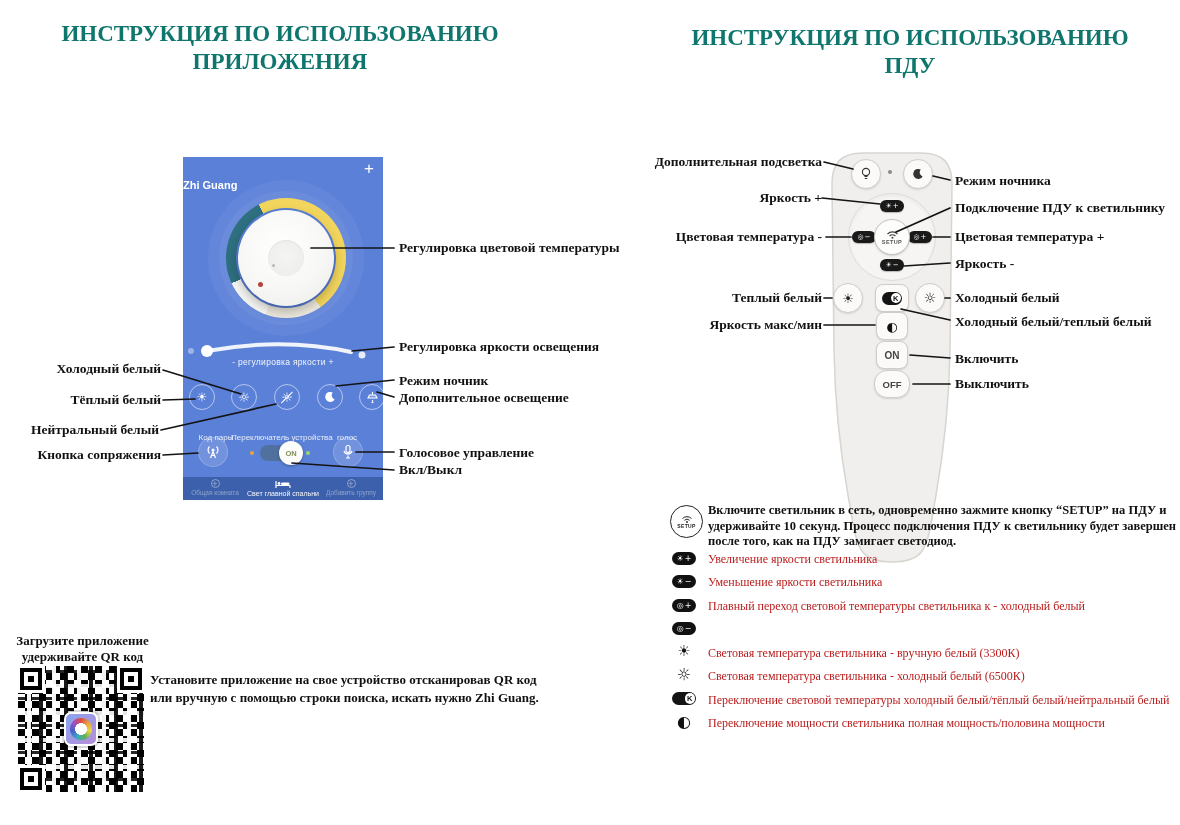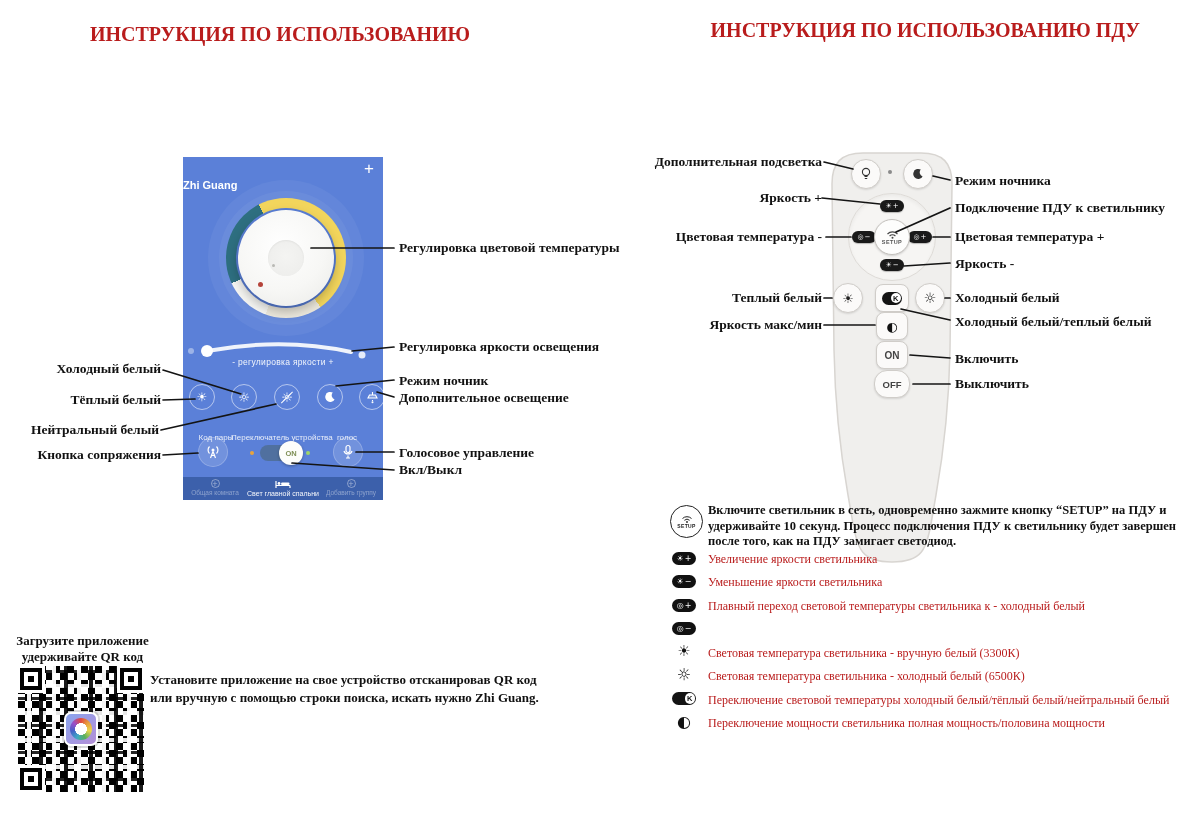--- a/index.html
+++ b/index.html
@@ -1,21 +1,21 @@
 <!DOCTYPE html>
 <html><head>
 <meta charset="utf-8">
 <style>
   html,body{margin:0;padding:0;background:#fff;}
   .canvas{position:relative;width:1180px;height:825px;background:#fff;overflow:hidden;
           font-family:"Liberation Serif", serif;color:#111;}
   .abs{position:absolute;}
   .lines{position:absolute;left:0;top:0;width:1180px;height:825px;pointer-events:none;z-index:30;}
   
-  .title{position:absolute;font-weight:bold;font-size:20px;line-height:28px;text-align:center;color:#b91c1c;}
+  .title{position:absolute;font-weight:bold;font-size:23px;line-height:28px;text-align:center;color:#0f766e;}
   
   .callout{position:absolute;font-weight:bold;font-size:13.5px;color:#111;white-space:nowrap;z-index:25;}
   .callout.ra{text-align:right;}
   
   .phone{position:absolute;left:183px;top:157px;width:200px;height:343px;background:#5b80d8;overflow:hidden;z-index:5;}
   .phone-header{position:absolute;left:0;top:0;width:100%;height:24px;}
   .phone-title{position:absolute;left:0;top:22px;width:100%;color:#fff;
                font-family:"Liberation Sans",sans-serif;font-size:11px;font-weight:bold;}
   .phone-add{position:absolute;right:9px;top:2px;color:#fff;font-family:"Liberation Sans",sans-serif;
              font-size:17px;font-weight:400;}
@@ -139,20 +139,21 @@
       <line x1="904" y1="266" x2="950" y2="263"></line>
       <line x1="945" y1="298" x2="950" y2="298"></line>
       <line x1="901" y1="309" x2="950" y2="320"></line>
       <line x1="910" y1="355" x2="950" y2="358"></line>
       <line x1="913" y1="384" x2="950" y2="384"></line>
     </g>
   </svg>
 
   <div class="title" style="left:40px;top:20px;width:480px;">
     <div>ИНСТРУКЦИЯ ПО ИСПОЛЬЗОВАНИЮ</div>
+    <div>ПРИЛОЖЕНИЯ</div>
   </div>
 
   <div class="phone">
     <div class="phone-header">
       <span class="phone-title">Zhi Guang</span>
       <span class="phone-add">+</span>
     </div>
 
     <div class="halo halo1"></div>
     <div class="halo halo2"></div>
@@ -267,21 +268,21 @@
   <div class="qr">
     <div class="finder" style="left:2px;top:2px;"></div>
     <div class="finder" style="right:2px;top:2px;"></div>
     <div class="finder" style="left:2px;bottom:2px;"></div>
     <div class="qr-app-icon">
       <div class="qr-app-inner"></div>
     </div>
   </div>
   <p class="para" style="left:150px;top:658px;">Установите приложение на свое устройство отсканировав QR код или вручную с помощью строки поиска, искать нужно Zhi Guang.</p>
 
-  <div class="title" style="left:680px;top:16px;width:460px;text-align:right;">ИНСТРУКЦИЯ ПО ИСПОЛЬЗОВАНИЮ ПДУ</div>
+  <div class="title" style="left:680px;top:24px;width:460px;">ИНСТРУКЦИЯ ПО ИСПОЛЬЗОВАНИЮ ПДУ</div>
 
   <svg class="remote-svg" width="130" height="425">
     <path d="M 36 3 H 94 C 116 3 125 13 125 34 L 123 200 C 122 258 117 300 109 345 L 105 368
              C 100 400 95 412 65 412 C 35 412 30 400 25 368 L 21 345 C 13 300 8 258 7 200 L 5 34
              C 5 13 14 3 36 3 Z" fill="#f0efed" stroke="#d8d5d1" stroke-width="1.5"></path>
   </svg>
 
   <div class="rbtn circle" style="left:851px;top:159px;width:30px;height:30px;">
     <svg width="12" height="14">
       <g stroke="#333" stroke-width="1.1" fill="none">

